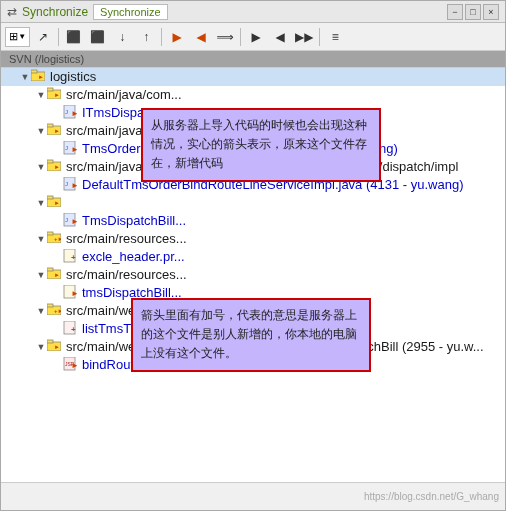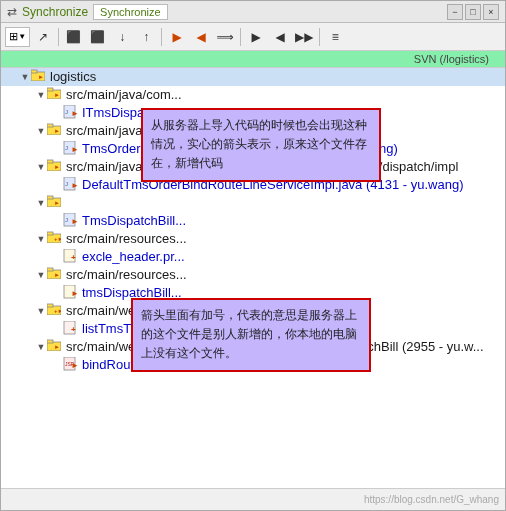--- a/index.html
+++ b/index.html
@@ -95,26 +95,25 @@
       cursor: pointer;
       font-size: 11px;
     }
     .content-area {
       display: flex;
       flex-direction: column;
       flex: 1;
       overflow: hidden;
     }
     .svn-header {
-      background: #86efac;
-      padding: 2px 16px;
+      background: #a3a3a3;
+      padding: 2px 8px;
       font-size: 11px;
       color: #444;
       border-bottom: 1px solid #ccc;
-      text-align: right;
     }
     .tree-area {
       flex: 1;
       overflow: auto;
       background: #fff;
       position: relative;
     }
     .tree-item {
       display: flex;
       align-items: center;
@@ -172,21 +171,21 @@
       width: 280px;
     }
     .icon-container {
       position: relative;
       width: 16px;
       height: 16px;
       flex-shrink: 0;
       margin-right: 3px;
     }
     .bottom-bar {
-      height: 22px;
+      height: 28px;
       background: #f0f0f0;
       border-top: 1px solid #ccc;
       display: flex;
       align-items: center;
       padding: 0 6px;
       font-size: 10px;
       color: #666;
     }
     .watermark {
       color: #aaa;

